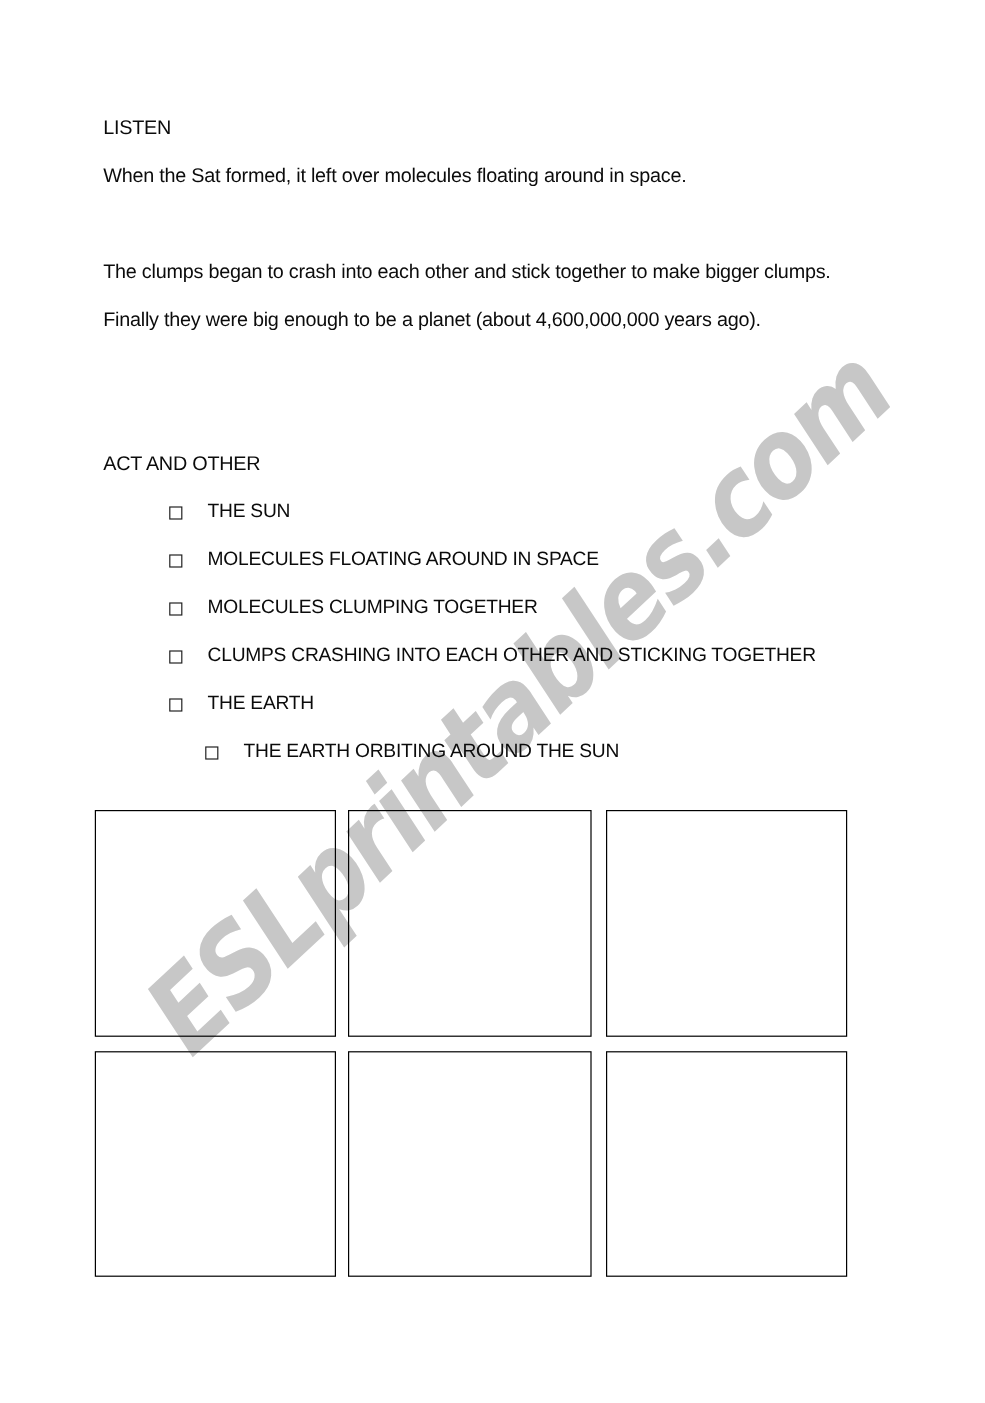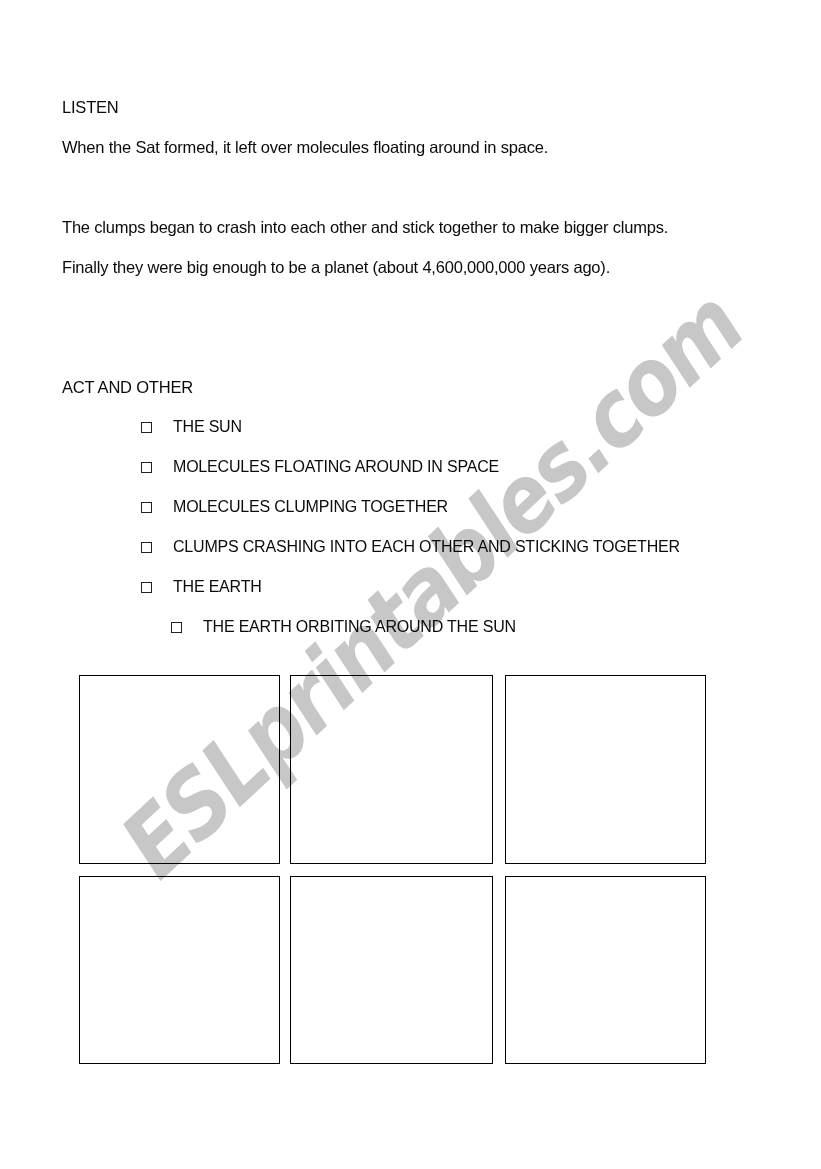--- a/index.html
+++ b/index.html
@@ -27,21 +27,21 @@
     font-style: italic;
     font-size: 92px;
     letter-spacing: -3px;
     color: #c7c7c7;
     white-space: nowrap;
     z-index: 0;
     user-select: none;
   }
   .txt {
     position: absolute;
-    left: 62px;
+    left: 86px;
     font-size: 16.5px;
     letter-spacing: -0.2px;
     white-space: nowrap;
     z-index: 1;
     line-height: 19px;
   }
   .heading {
     font-size: 16.5px;
   }
   .check-item {

